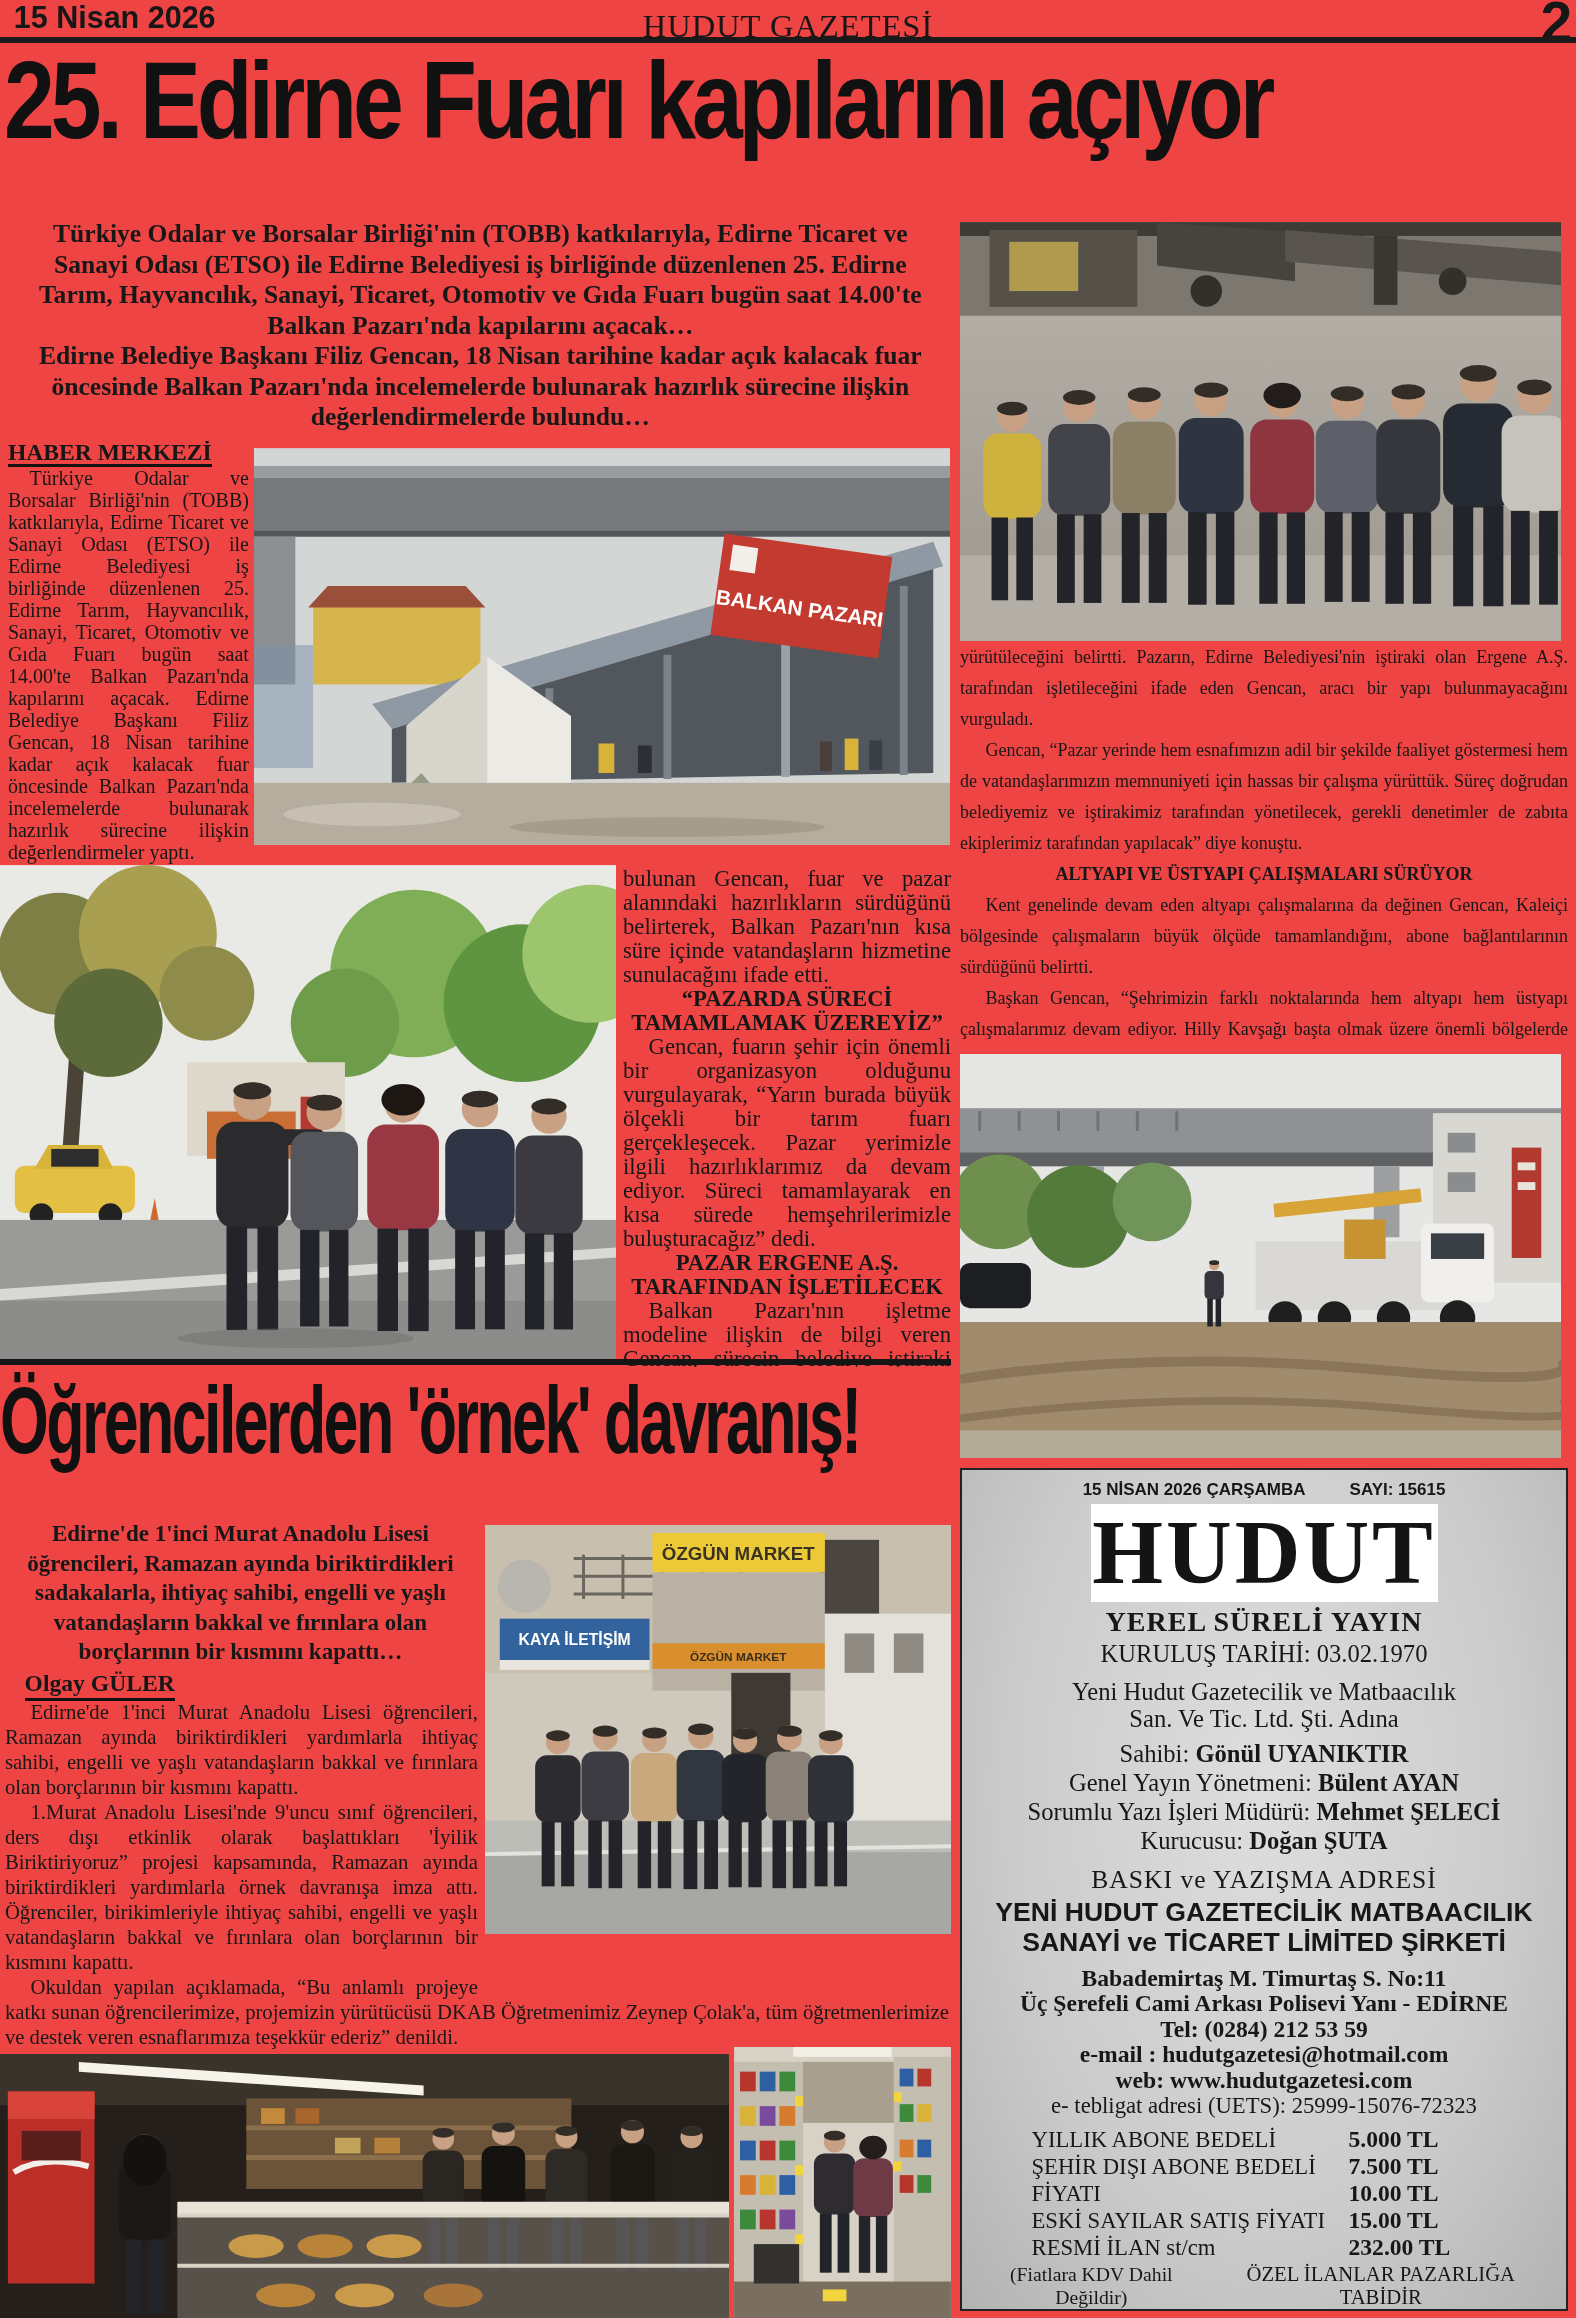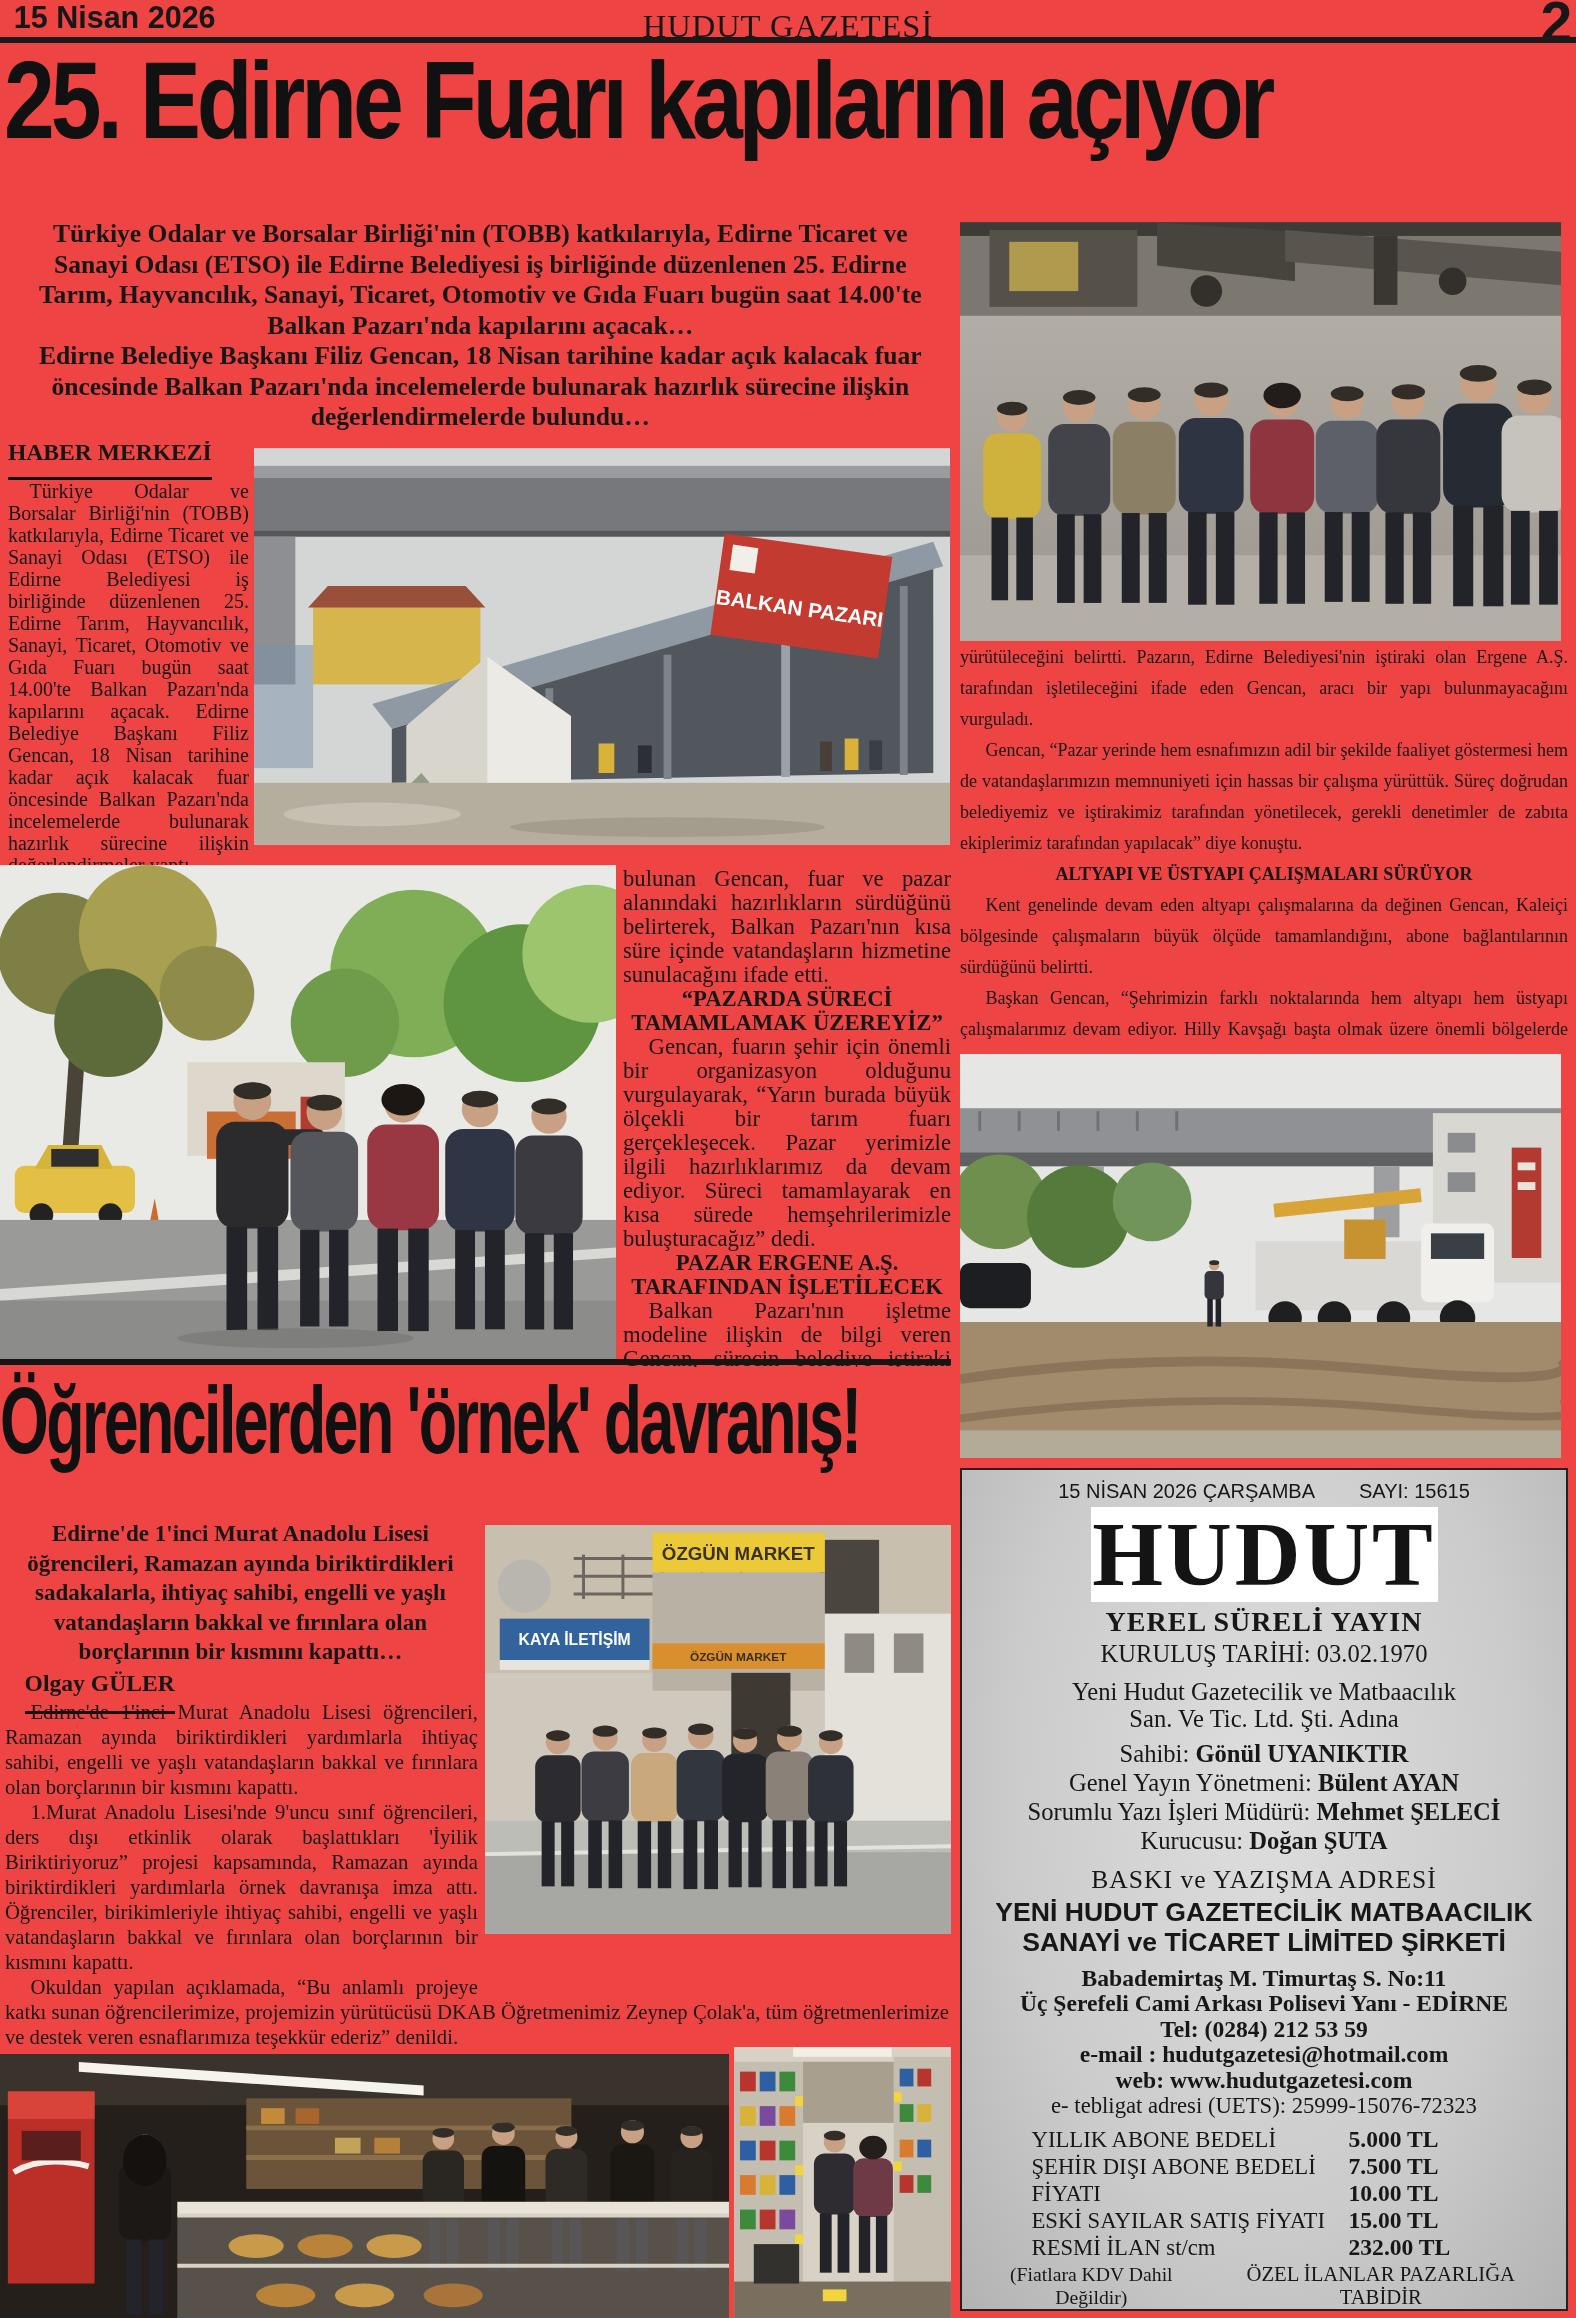--- a/index.html
+++ b/index.html
@@ -17,40 +17,40 @@
              font-weight:bold;font-size:110px;line-height:1.0;letter-spacing:-4.9px;color:#111;
              transform:scaleX(.83);transform-origin:0 0}
   .headline2{left:0;top:1371px;white-space:nowrap;font-family:"Liberation Sans",sans-serif;
              font-weight:bold;font-size:95px;line-height:1.05;letter-spacing:-3.9px;color:#111;
              transform:scaleX(.66);transform-origin:0 0}
   
   .lead1{left:14.8px;top:219px;width:931px;font-weight:bold;font-size:25.6px;line-height:30.5px;text-align:center}
   .lead1 p{margin:0}
   .lead2{left:9.9px;top:1519px;width:461px;font-weight:bold;font-size:23px;line-height:29.6px;text-align:center}
   
-  .byline{font-weight:bold;font-size:23.6px;border-bottom:3px solid #111;display:inline-block;padding-bottom:14px}
+  .byline{font-weight:bold;font-size:23.6px;border-bottom:3px solid #111;display:inline-block;padding-bottom:1px}
   .col{text-align:justify;overflow:hidden}
   .col p{margin:0}
   .ind{text-indent:25.6px}
   .col-left{left:7.9px;top:441px;width:241px;height:424px;font-size:20px;line-height:22px}
   .col-mid{left:623px;top:867px;width:328px;height:500px;font-size:22.7px;line-height:24px}
   .col-right{left:960px;top:642px;width:608px;height:406px;font-size:18px;line-height:31px}
   .subhead{font-weight:bold;text-align:center;text-indent:0;margin:2px 0}
   .body2{left:4.9px;top:1700px;width:944px;height:351px;font-size:20.7px;line-height:25px;text-align:justify;overflow:hidden}
   .body2 p{margin:0}
   .float-spacer{float:right;width:471px;height:288px}
   .byline2{left:24.6px;top:1669px;font-size:24.6px}
   .divider2{left:0;top:1359px;width:951px;height:5.9px;background:#151515}
   
   .photo{display:block}
   
   .masthead{left:960px;top:1468px;width:608px;height:843px;border:2px solid #222;box-sizing:border-box;
             background:radial-gradient(ellipse at 50% 38%,#dedede 0%,#cbcbcb 60%,#b3b3b3 100%);
             display:flex;flex-direction:column;align-items:center;padding-top:9.9px;overflow:hidden;text-align:center}
-  .mh-issue{font-family:"Liberation Sans",sans-serif;font-weight:normal;font-size:20px;display:flex;gap:44px}
+  .mh-issue{font-family:"Liberation Sans",sans-serif;font-weight:bold;font-size:17px;display:flex;gap:44px}
   .mh-logo-box{margin-top:3.9px;width:347px;height:102px;background:#fff;display:flex;align-items:center;justify-content:center}
   .mh-logo{font-weight:bold;font-size:91px;letter-spacing:3px;color:#141414;line-height:1}
   .mh-type{margin-top:3.9px;font-weight:bold;font-size:28px;letter-spacing:1px}
   .mh-founded{margin-top:2px;font-size:24.6px}
   .mh-co{font-size:24.6px;line-height:27.6px}
   .mh-co1{margin-top:9.9px}
   .mh-staff{font-size:24.6px;line-height:29px}
   .mh-staff b{font-weight:bold}
   .mh-staff-wrap{margin-top:5.9px}
   .mh-baski{margin-top:9.9px;font-size:25.6px;letter-spacing:1px}

